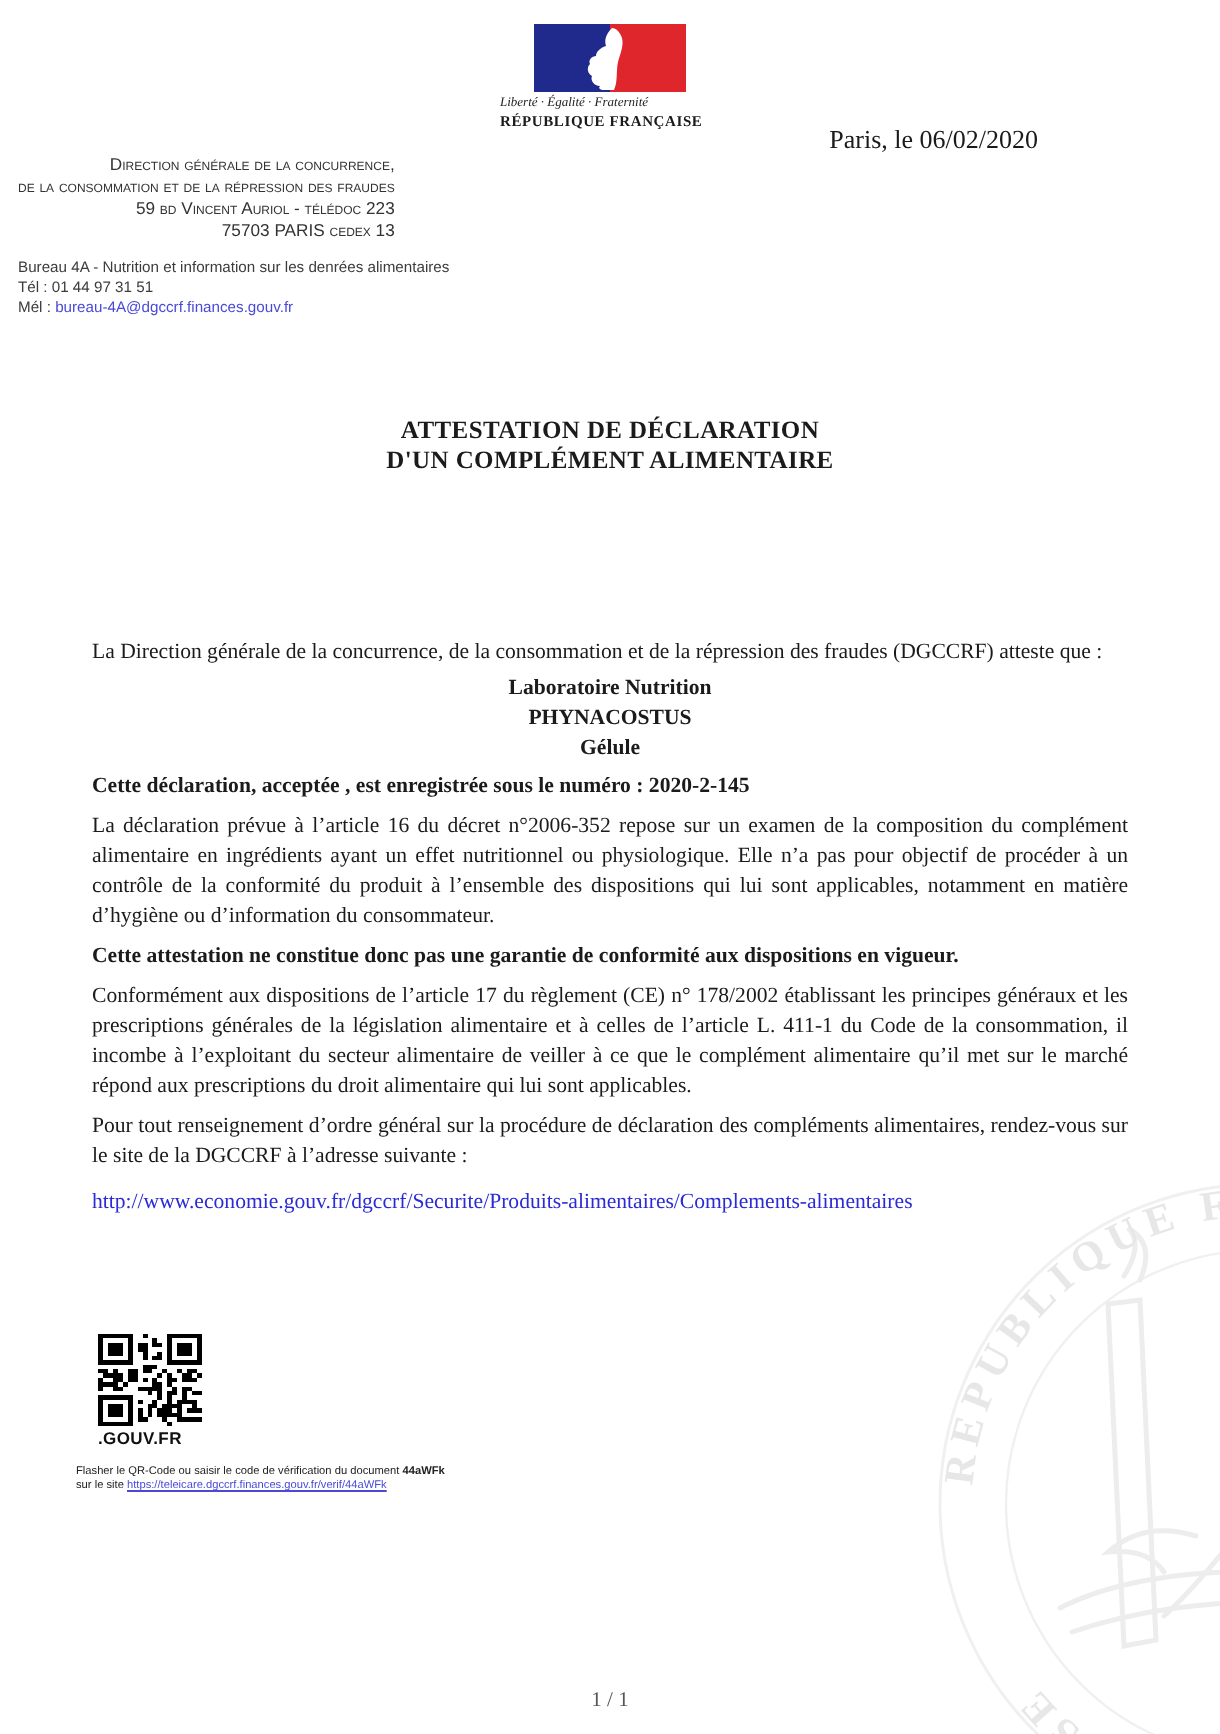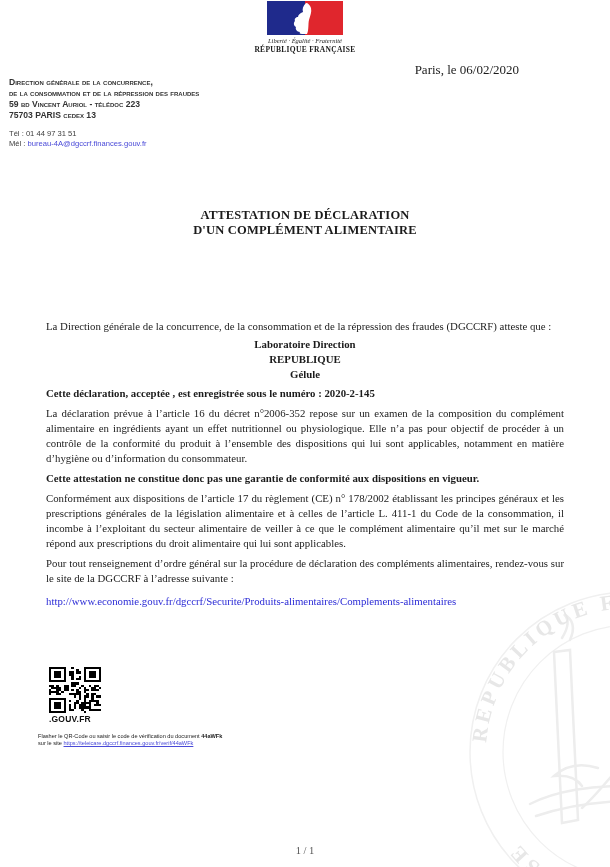--- a/index.html
+++ b/index.html
@@ -8,35 +8,35 @@
     background: #ffffff;
     position: relative;
     overflow: hidden;
     font-family: "Liberation Serif", "DejaVu Serif", serif;
     color: #1b1b1b;
   }
   .layer-content { position: absolute; inset: 0; z-index: 2; }
   .layer-watermark { position: absolute; left: 450px; top: 572px; z-index: 1; }
 
   
-  .logo { position: absolute; top: 1px; left: 50%; transform: translateX(-50%);
-          width: 110px; text-align: center; }
+  .logo { position: absolute; top: 12px; left: 50%; transform: translateX(-50%);
+          width: 110px; }
   .flags { position: relative; width: 76px; height: 34px; margin: 0 auto; display: flex; }
   .flag-blue { width: 38px; height: 34px; }
   .flag-red  { width: 38px; height: 34px; }
   .marianne  { position: absolute; left: 18px; top: 1px; width: 40px; height: 32px; }
   .motto { font-size: 6.5px; font-style: italic; margin-top: 2px; color: #222; white-space: nowrap; }
   .republic { font-size: 7.5px; font-weight: bold; margin-top: 1px; letter-spacing: 0.3px; white-space: nowrap; }
 
   
   .date-line { position: absolute; top: 62px; right: 91px; font-size: 13px; }
   .sender { position: absolute; top: 77px; left: 9px;
             font-family: "Liberation Sans", "DejaVu Sans", sans-serif;
-            font-weight: bold; font-variant: small-caps;
-            font-size: 8.6px; line-height: 11px; color: #333; }
+            font-weight: normal; font-variant: small-caps;
+            font-size: 8.6px; line-height: 11px; color: #333; text-align: right; }
   .bureau { position: absolute; top: 129px; left: 9px;
             font-family: "Liberation Sans", "DejaVu Sans", sans-serif;
             font-size: 7.6px; line-height: 10px; color: #3c3c3c; }
   a.mail-link { color: #4a4ad8; cursor: pointer; }
 
   
   .doc-title { position: absolute; top: 208px; left: 0; right: 0; text-align: center;
                font-weight: bold; font-size: 12.5px; line-height: 15px; letter-spacing: 0.2px; }
 
   
@@ -112,33 +112,34 @@
   <div class="date-line">Paris, le 06/02/2020</div>
 
   <div class="sender">
     <div>Direction générale de la concurrence,</div>
     <div>de la consommation et de la répression des fraudes</div>
     <div>59 bd Vincent Auriol - télédoc 223</div>
     <div>75703 PARIS cedex 13</div>
   </div>
 
   <div class="bureau">
+    <div>Bureau 4A - Nutrition et information sur les denrées alimentaires</div>
     <div>Tél : 01 44 97 31 51</div>
     <div><span>Mél : </span><a class="mail-link">bureau-4A@dgccrf.finances.gouv.fr</a></div>
   </div>
 
   <div class="doc-title">
     <div>ATTESTATION DE DÉCLARATION</div>
     <div>D'UN COMPLÉMENT ALIMENTAIRE</div>
   </div>
 
   <div class="doc-body">
     <p style="margin-bottom:3px">La Direction générale de la concurrence, de la consommation et de la répression des fraudes (DGCCRF) atteste que :</p>
-    <div class="center-bold">Laboratoire Direction</div>
-    <div class="center-bold">REPUBLIQUE</div>
+    <div class="center-bold">Laboratoire Nutrition</div>
+    <div class="center-bold">PHYNACOSTUS</div>
     <div class="center-bold gap-after">Gélule</div>
     <p class="bold-line">Cette déclaration, acceptée , est enregistrée sous le numéro : 2020-2-145</p>
     <p>La déclaration prévue à l’article 16 du décret n°2006-352 repose sur un examen de la composition du complément alimentaire en ingrédients ayant un effet nutritionnel ou physiologique. Elle n’a pas pour objectif de procéder à un contrôle de la conformité du produit à l’ensemble des dispositions qui lui sont applicables, notamment en matière d’hygiène ou d’information du consommateur.</p>
     <p class="bold-line">Cette attestation ne constitue donc pas une garantie de conformité aux dispositions en vigueur.</p>
     <p>Conformément aux dispositions de l’article 17 du règlement (CE) n° 178/2002 établissant les principes généraux et les prescriptions générales de la législation alimentaire et à celles de l’article L. 411-1 du Code de la consommation, il incombe à l’exploitant du secteur alimentaire de veiller à ce que le complément alimentaire qu’il met sur le marché répond aux prescriptions du droit alimentaire qui lui sont applicables.</p>
     <p style="margin-bottom:8px">Pour tout renseignement d’ordre général sur la procédure de déclaration des compléments alimentaires, rendez-vous sur le site de la DGCCRF à l’adresse suivante :</p>
     <p><a class="doc-link">http://www.economie.gouv.fr/dgccrf/Securite/Produits-alimentaires/Complements-alimentaires</a></p>
   </div>
 
   <div class="verif-block">

